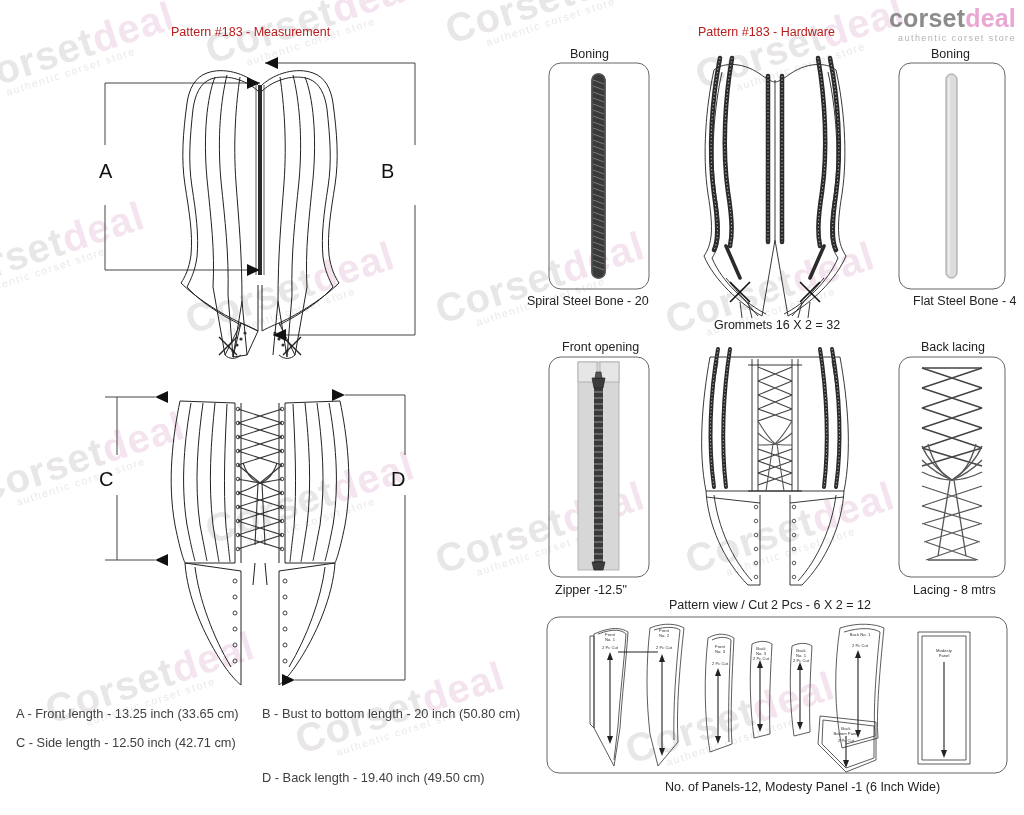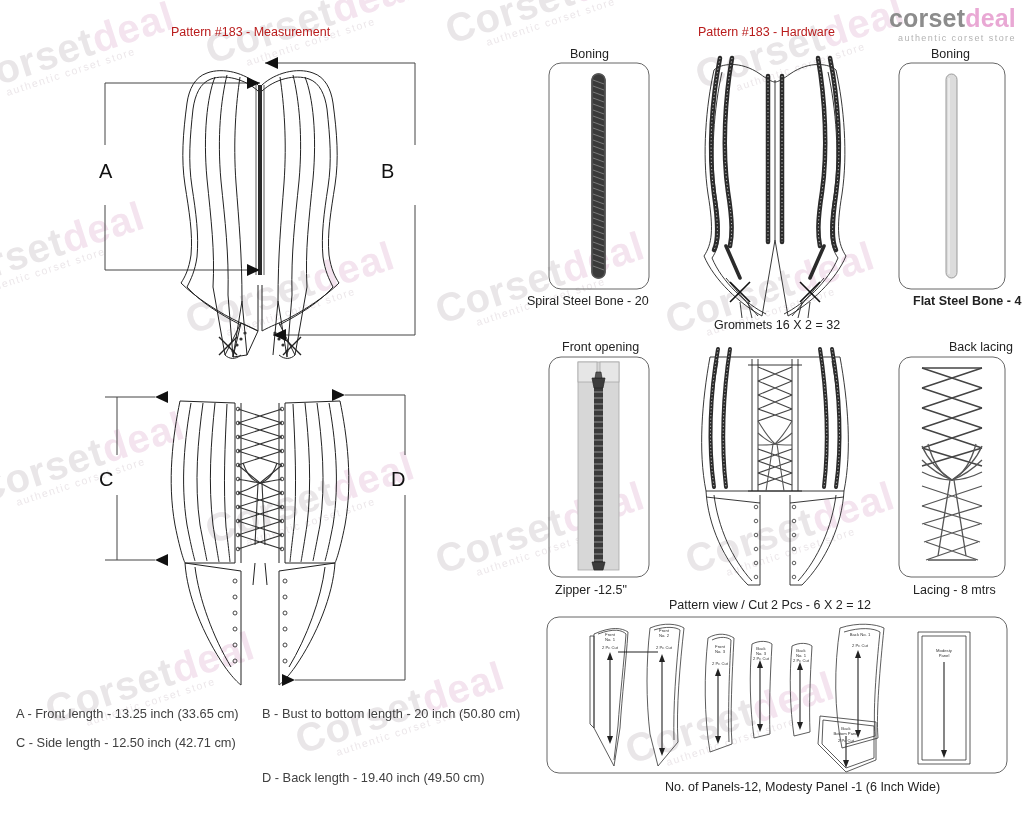--- a/index.html
+++ b/index.html
@@ -401,21 +401,21 @@
       <rect x="44" y="12" width="13" height="204" rx="6" ry="6" fill="none" stroke="#555" stroke-width="1.6"></rect>
     </svg>
     <div class="cap" style="left:527px; top:294px;">Spiral Steel Bone - 20</div>
 
     <div class="panel-ttl" style="left:931px; top:47px;">Boning</div>
     <svg class="abs" style="left:898px; top:62px;" width="108" height="228">
       <rect x="1" y="1" width="106" height="226" rx="12" ry="12" fill="none" stroke="#666" stroke-width="1"></rect>
       <rect x="48" y="12" width="11" height="204" rx="5.5" ry="5.5" fill="#dcdcdc" stroke="#9a9a9a" stroke-width="1"></rect>
       <path d="M51 16 L51 212" stroke="#efefef" stroke-width="1.6"></path>
     </svg>
-    <div class="cap" style="left:913px; top:294px;font-weight:bold;">Flat Steel Bone - 4</div>
+    <div class="cap" style="left:913px; top:294px;">Flat Steel Bone - 4</div>
 
     <svg class="abs" style="left:662px; top:50px;" width="226" height="270" viewBox="0 0 226 270">
       <g fill="none" stroke="#222" stroke-width="0.9">
 
         <path d="M52 20 C58 14, 78 10, 98 24 C105 29, 110 32, 113 32
                  C116 32, 121 29, 128 24 C148 10, 168 14, 174 20"></path>
         <path d="M52 20 C44 56, 40 104, 46 144 C52 180, 50 194, 42 206"></path>
         <path d="M174 20 C182 56, 186 104, 180 144 C174 180, 176 194, 184 206"></path>
         <path d="M42 206 C52 230, 78 254, 100 266"></path>
         <path d="M184 206 C174 230, 148 254, 126 266"></path>
@@ -487,21 +487,21 @@
                  M46 198 L55 198 M46 204 L55 204"></path>
       </g>
 
       <path d="M44 22 L57 22 L55 32 L46 32 Z" fill="#3c3c3c" stroke="#222" stroke-width="0.7"></path>
       <path d="M48 16 L53 16 L54 22 L47 22 Z" fill="#555" stroke="#222" stroke-width="0.6"></path>
 
       <path d="M44 206 L57 206 L55 214 L46 214 Z" fill="#3c3c3c" stroke="#222" stroke-width="0.7"></path>
     </svg>
     <div class="cap" style="left:555px; top:583px;">Zipper -12.5"</div>
 
-    <div class="panel-ttl" style="left:921px; top:340px;margin-left:28px;">Back lacing</div>
+    <div class="panel-ttl" style="left:921px; top:340px;">Back lacing</div>
     <svg class="abs" style="left:898px; top:356px;" width="108" height="222">
       <rect x="1" y="1" width="106" height="220" rx="12" ry="12" fill="none" stroke="#666" stroke-width="1"></rect>
       <g stroke="#444" stroke-width="1.4" fill="none">
 
         <path d="M24 12 L84 12"></path>
 
         <path d="M24 12 L84 32 M84 12 L24 32"></path>
         <path d="M24 32 L84 52 M84 32 L24 52"></path>
         <path d="M24 52 L84 72 M84 52 L24 72"></path>
         <path d="M24 72 L84 92 M84 72 L24 92"></path>

